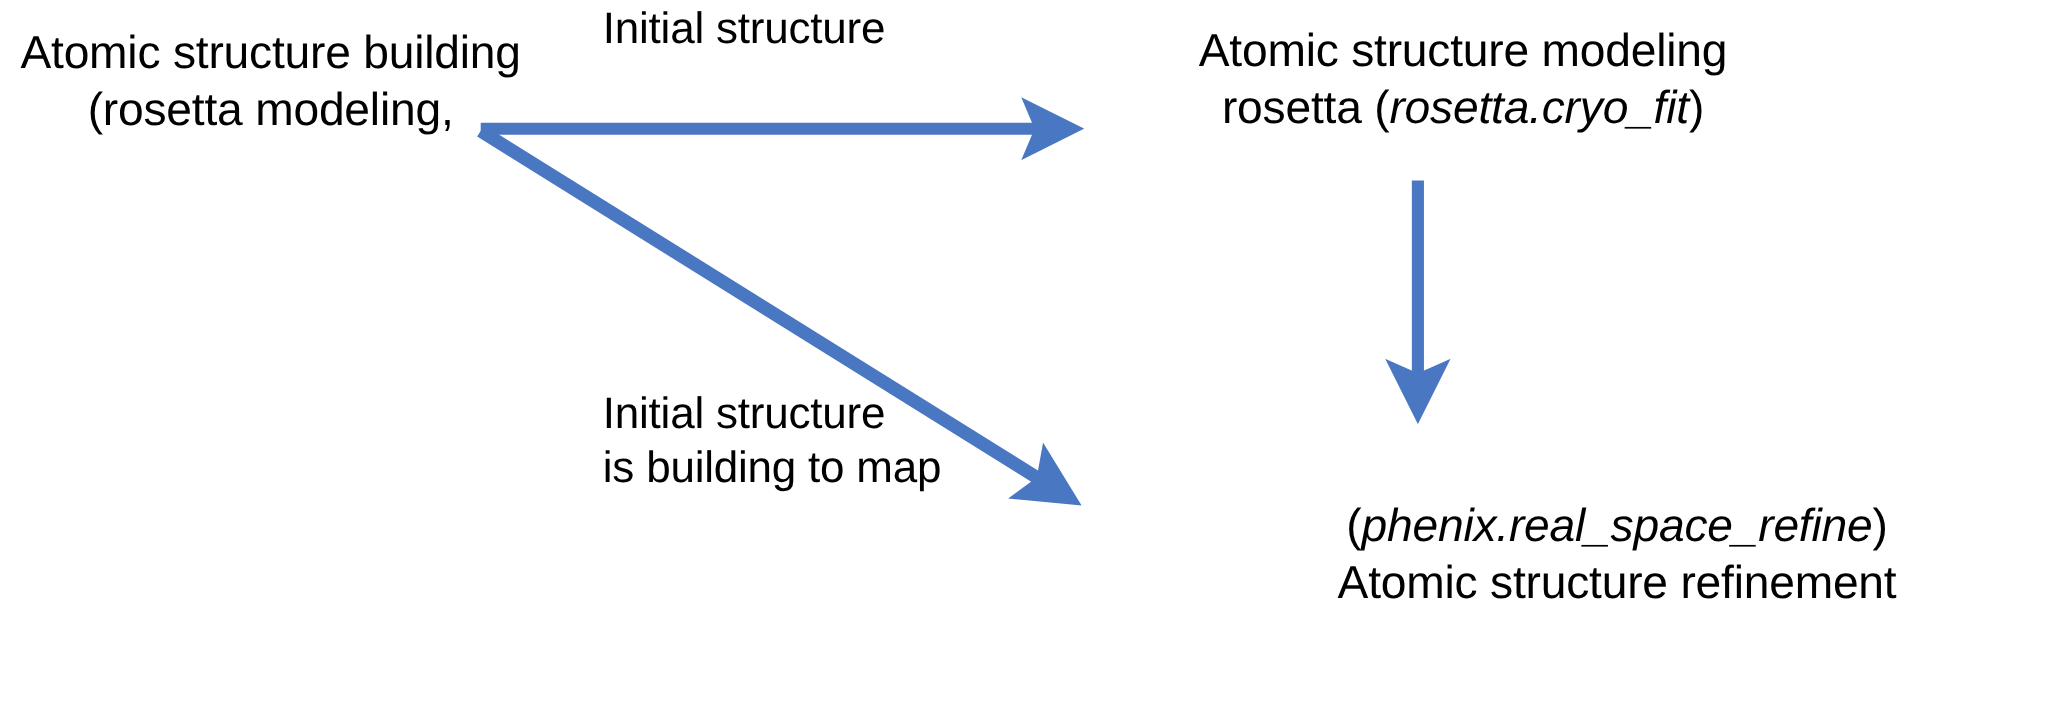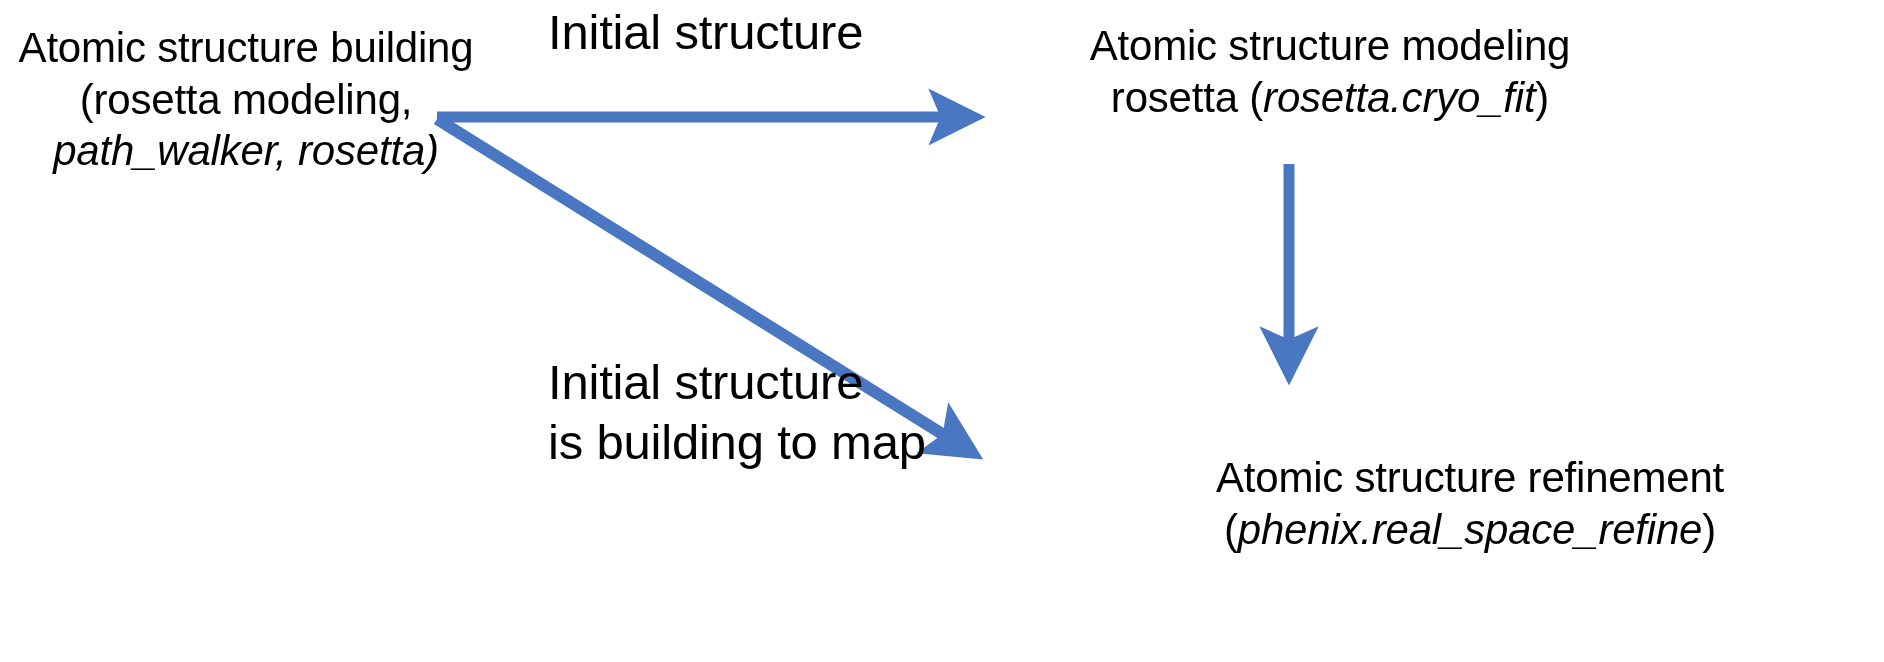--- a/index.html
+++ b/index.html
@@ -25,21 +25,21 @@
     line-height: 1.23;
     text-align: center;
     white-space: nowrap;
     letter-spacing: -0.2px;
   }
   .node .ln { display: block; }
   .node .it { font-style: italic; }
   .edge-label {
     position: absolute;
     color: #000000;
-    font-size: 49px;
+    font-size: 40px;
     line-height: 1.23;
     text-align: left;
     white-space: nowrap;
     letter-spacing: -0.2px;
   }
   .edge-label .ln { display: block; }
 
   #node-build   { left: 4px;   top: 22px;  width: 460px; margin-left: 12px; }
   #node-fit     { left: 1080px; top: 20px; width: 500px; }
   #node-refine  { left: 1060px; top: 452px; width: 820px; }
@@ -76,31 +76,30 @@
     <line x1="437" y1="117" x2="968" y2="117" stroke="#4A77C2" stroke-width="11" marker-end="url(#head-right)"></line>
 
     <line x1="437" y1="119" x2="968" y2="450" stroke="#4A77C2" stroke-width="12" marker-end="url(#head-diag)"></line>
 
     <line x1="1289" y1="164" x2="1289" y2="368" stroke="#4A77C2" stroke-width="11" marker-end="url(#head-down)"></line>
   </svg>
 
   <div class="node" id="node-build">
     <span class="ln">Atomic structure building</span>
     <span class="ln">(rosetta modeling,</span>
-    <span class="ln it">path_walker, rosetta)</span>
   </div>
 
   <div class="node" id="node-fit">
     <span class="ln">Atomic structure modeling</span>
     <span class="ln"><span>rosetta (</span><span class="it">rosetta.cryo_fit</span><span>)</span></span>
   </div>
 
   <div class="node" id="node-refine">
+    <span class="ln"><span>(</span><span class="it">phenix.real_space_refine</span><span>)</span></span>
     <span class="ln">Atomic structure refinement</span>
-    <span class="ln"><span>(</span><span class="it">phenix.real_space_refine</span><span>)</span></span>
   </div>
 
   <div class="edge-label" id="label-different">
     <span class="ln">Initial structure</span>
   </div>
 
   <div class="edge-label" id="label-similar">
     <span class="ln">Initial structure</span>
     <span class="ln">is building to map</span>
   </div>

